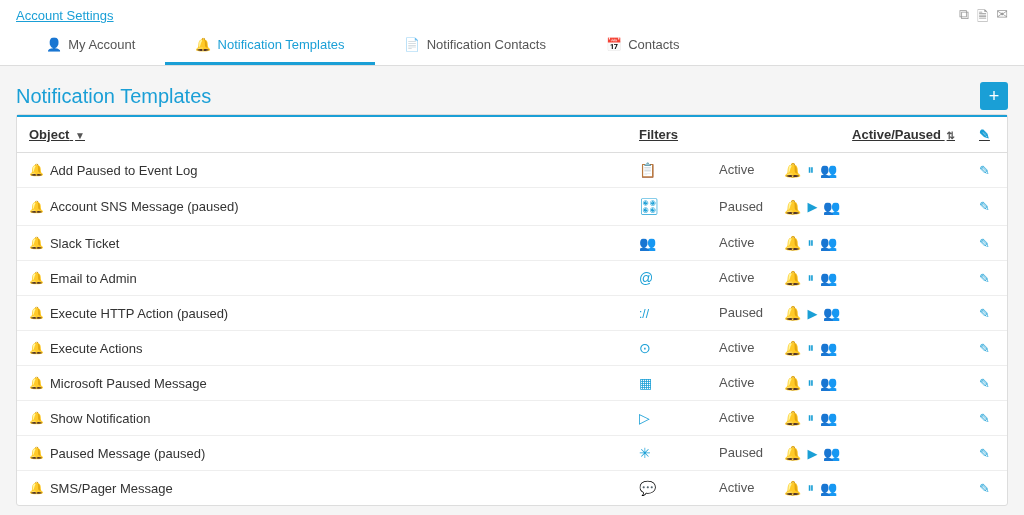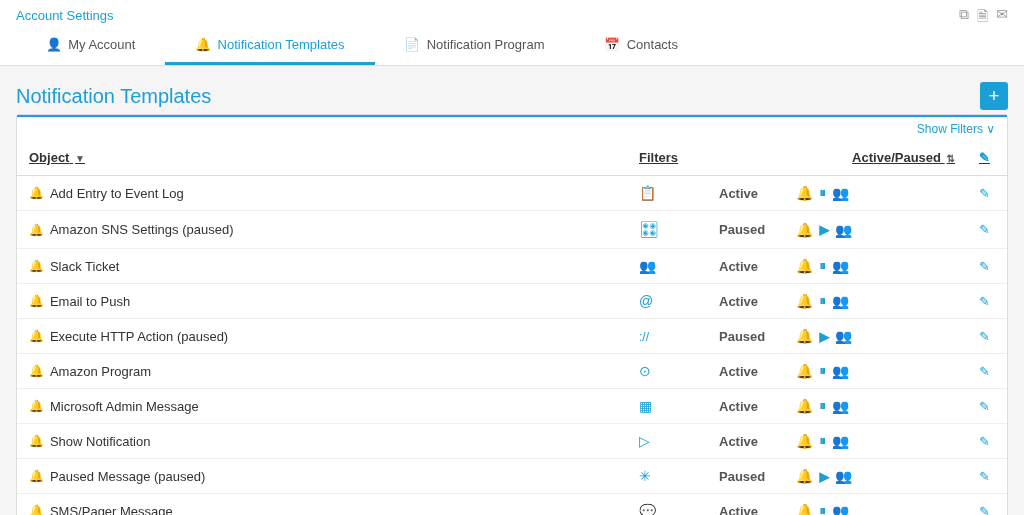--- a/index.html
+++ b/index.html
@@ -9,20 +9,21 @@
     .top-header {
       background: #fff;
       border-bottom: 1px solid #ddd;
       padding: 4px 16px 0 16px;
     }
     .account-settings-title {
       color: #1a9fd6;
       font-size: 13px;
       padding: 4px 0;
       display: block;
+      text-decoration: underline;
     }
     .nav-tabs {
       display: flex;
       list-style: none;
       border-bottom: none;
       gap: 0;
     }
     .nav-tabs li {
       padding: 10px 30px;
       cursor: pointer;
@@ -136,23 +137,21 @@
       font-size: 12px;
     }
 
     .action-icon {
       color: #1a9fd6;
       font-size: 14px;
     }
 
     .status-cell {
       display: flex;
-      align-items: center;
-      gap: 22px;
-      font-weight: bold;
+      gap: 10px;
     }
     .status-text {
       width: 55px;
       color: #555;
     }
     .status-actions {
       display: flex;
       gap: 6px;
       align-items: center;
     }
@@ -181,41 +180,38 @@
       <li>
         <span>👤</span>
         <span>My Account</span>
       </li>
       <li class="active">
         <span>🔔</span>
         <span>Notification Templates</span>
       </li>
       <li>
         <span>📄</span>
-        <span>Notification Program</span>
+        <span>Notification Contacts</span>
       </li>
       <li>
         <span>📅</span>
         <span>Contacts</span>
       </li>
     </ul>
   </div>
 </div>
 
 <div class="main-content">
   <div class="page-header">
     <h1 class="page-title">Notification Templates</h1>
     <button class="add-btn">+</button>
   </div>
 
   <div class="card">
     <div style="border-bottom: 2px solid #1a9fd6;"></div>
-    <div style="text-align:right; padding: 4px 12px;">
-      <span class="show-filters">Show Filters ∨</span>
-    </div>
     <table>
       <thead>
         <tr>
           <th>
             <span>Object</span>
             <span class="sort-arrow">▼</span>
           </th>
           <th class="actions-col">Filters</th>
           <th class="status-col">
             <span>Active/Paused</span>
@@ -224,21 +220,21 @@
           <th class="edit-col">
             <span style="color:#1a9fd6;">✎</span>
           </th>
         </tr>
       </thead>
       <tbody id="table-body">
       <tr>
     <td>
       <span class="obj-name">
         <span class="bell-icon">🔔</span>
-        <span>Add Entry to Event Log</span>
+        <span>Add Paused to Event Log</span>
       </span>
     </td>
     <td>
       <span class="action-icon">📋</span>
     </td>
     <td>
       <div class="status-cell">
         <span class="status-text">Active</span>
         <div class="status-actions">
           <span style="color:#1a9fd6;font-size:14px;">🔔</span>
@@ -248,21 +244,21 @@
       </div>
     </td>
     <td>
       <span class="edit-icon">✎</span>
     </td>
   </tr>
           <tr>
     <td>
       <span class="obj-name">
         <span class="bell-icon">🔔</span>
-        <span>Amazon SNS Settings (paused)</span>
+        <span>Account SNS Message (paused)</span>
       </span>
     </td>
     <td>
       <span class="action-icon"><span style="font-size:16px;color:#1a9fd6;">🎛</span></span>
     </td>
     <td>
       <div class="status-cell">
         <span class="status-text">Paused</span>
         <div class="status-actions">
           <span style="color:#1a9fd6;font-size:14px;">🔔</span>
@@ -296,21 +292,21 @@
       </div>
     </td>
     <td>
       <span class="edit-icon">✎</span>
     </td>
   </tr>
           <tr>
     <td>
       <span class="obj-name">
         <span class="bell-icon">🔔</span>
-        <span>Email to Push</span>
+        <span>Email to Admin</span>
       </span>
     </td>
     <td>
       <span class="action-icon"><span style="font-size:14px;color:#1a9fd6;">@</span></span>
     </td>
     <td>
       <div class="status-cell">
         <span class="status-text">Active</span>
         <div class="status-actions">
           <span style="color:#1a9fd6;font-size:14px;">🔔</span>
@@ -344,21 +340,21 @@
       </div>
     </td>
     <td>
       <span class="edit-icon">✎</span>
     </td>
   </tr>
           <tr>
     <td>
       <span class="obj-name">
         <span class="bell-icon">🔔</span>
-        <span>Amazon Program</span>
+        <span>Execute Actions</span>
       </span>
     </td>
     <td>
       <span class="action-icon"><span style="font-size:14px;color:#1a9fd6;">⊙</span></span>
     </td>
     <td>
       <div class="status-cell">
         <span class="status-text">Active</span>
         <div class="status-actions">
           <span style="color:#1a9fd6;font-size:14px;">🔔</span>
@@ -368,21 +364,21 @@
       </div>
     </td>
     <td>
       <span class="edit-icon">✎</span>
     </td>
   </tr>
           <tr>
     <td>
       <span class="obj-name">
         <span class="bell-icon">🔔</span>
-        <span>Microsoft Admin Message</span>
+        <span>Microsoft Paused Message</span>
       </span>
     </td>
     <td>
       <span class="action-icon"><span style="font-size:14px;color:#1a9fd6;">▦</span></span>
     </td>
     <td>
       <div class="status-cell">
         <span class="status-text">Active</span>
         <div class="status-actions">
           <span style="color:#1a9fd6;font-size:14px;">🔔</span>

